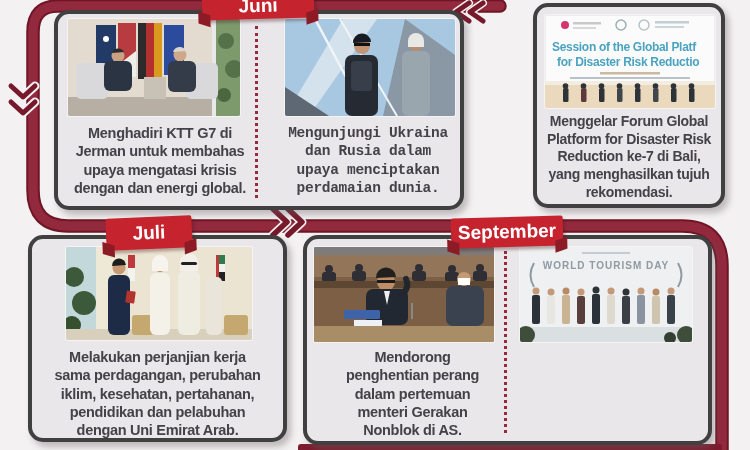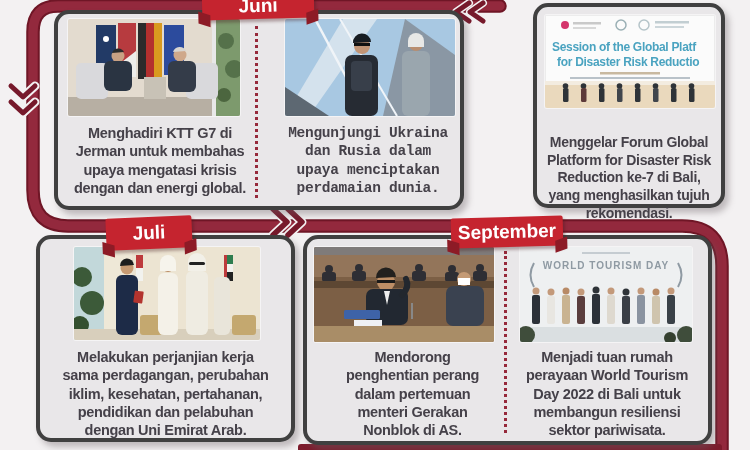--- a/index.html
+++ b/index.html
@@ -173,28 +173,28 @@
               <circle cx="2.5" cy="71" r="2.8"></circle>
               <rect y="73" width="5.5" height="14" rx="1.5"></rect>
             </g>
           <g transform="translate(144,0)">
               <circle cx="2.5" cy="71" r="2.8"></circle>
               <rect y="73" width="5.5" height="14" rx="1.5"></rect>
             </g>
         </g>
       </svg>
     </div>
-    <div class="cap" style="left:-4px;top:106px;width:192px;font-size:14px;margin-top:21px;">Menggelar Forum Global
+    <div class="cap" style="left:-4px;top:106px;width:192px;font-size:14px;">Menggelar Forum Global
 Platform for Disaster Risk
 Reduction ke-7 di Bali,
 yang menghasilkan tujuh
 rekomendasi.</div>
   </div>
 
-  <div class="card" style="left:36px;top:235px;width:251px;height:199px;">
+  <div class="card" style="left:28px;top:235px;width:251px;height:199px;">
     <div class="photo" style="left:34px;top:8px;width:186px;height:93px;">
       <svg width="186" height="93" viewBox="0 0 186 93">
         <rect width="186" height="93" fill="#ece4d2"></rect>
         <rect width="30" height="93" fill="#c2d8da"></rect>
         <circle cx="8" cy="30" r="10" fill="#3c5a39"></circle>
         <circle cx="18" cy="56" r="12" fill="#3c5a39"></circle>
         <circle cx="6" cy="78" r="9" fill="#34502f"></circle>
         <rect x="30" y="0" width="28" height="93" fill="#f0ead9" opacity="0.7"></rect>
         <rect x="62" y="8" width="7" height="13" fill="#bd3a3c"></rect>
         <rect x="62" y="21" width="7" height="13" fill="#f2f2ee"></rect>
@@ -316,25 +316,20 @@
         <circle cx="166" cy="88" r="9" fill="#3f4d3b"></circle>
         <circle cx="150" cy="91" r="6" fill="#34402f"></circle>
       </svg>
     </div>
 
     <div class="cap" style="left:13px;top:109px;width:185px;">Mendorong
 penghentian perang
 dalam pertemuan
 menteri Gerakan
 Nonblok di AS.</div>
-    <div class="cap" style="left:205px;top:109px;width:190px;">Menjadi tuan rumah
-perayaan World Tourism
-Day 2022 di Bali untuk
-membangun resiliensi
-sektor pariwisata.</div>
 
     <div class="vdots" style="left:197px;top:12px;height:182px;"></div>
   </div>
 
   <div class="ribbon" id="ribbon-juni">
     <span>Juni</span>
   </div>
   <div class="ribbon" id="ribbon-juli">
     <span>Juli</span>
   </div>

